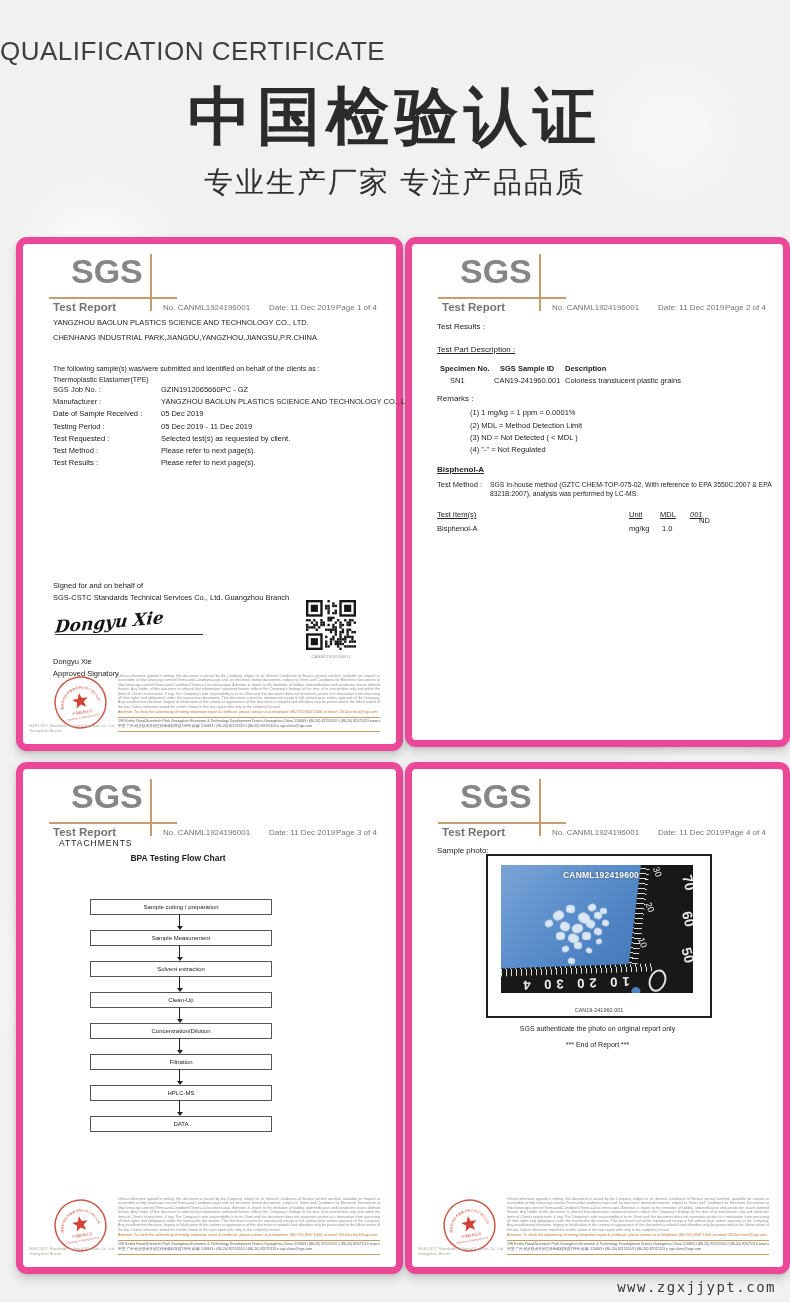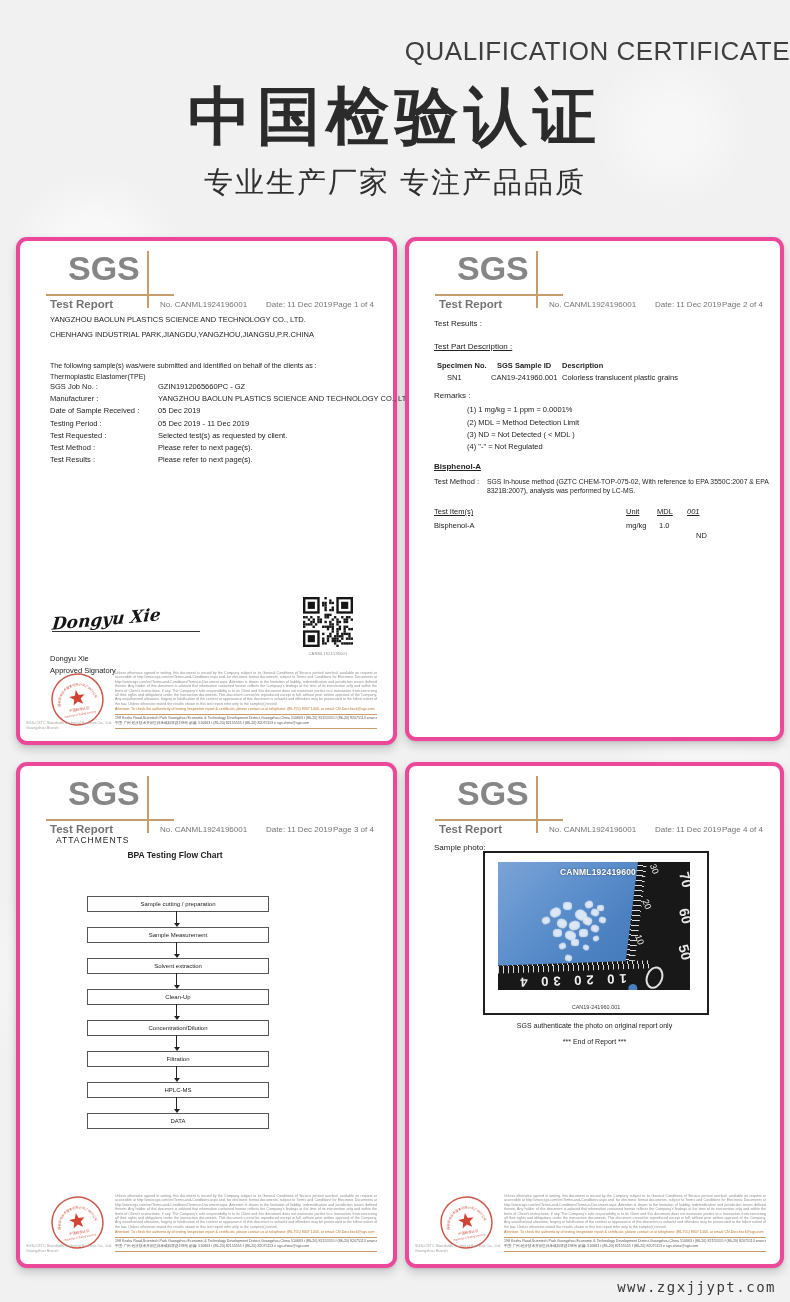--- a/index.html
+++ b/index.html
@@ -6,26 +6,26 @@
   body{width:790px;height:1302px;background:#f1f1f2;font-family:"Liberation Sans",sans-serif;position:relative;overflow:hidden;}
   .bg-tex{position:absolute;inset:0;pointer-events:none;
     background:
       radial-gradient(circle at 12% 20%, rgba(255,255,255,.5) 0 40px, transparent 90px),
       radial-gradient(circle at 85% 10%, rgba(255,255,255,.4) 0 30px, transparent 80px),
       radial-gradient(circle at 90% 60%, rgba(255,255,255,.35) 0 40px, transparent 100px),
       radial-gradient(circle at 8% 75%, rgba(255,255,255,.35) 0 40px, transparent 100px);}
   .wm{position:absolute;color:rgba(255,255,255,.55);font-size:60px;pointer-events:none;}
 
   
-  .title-en{position:absolute;top:36px;left:0;width:790px;text-align:right;font-size:26px;color:#3e3e3e;letter-spacing:0.5px;}
+  .title-en{position:absolute;top:36px;left:0;width:790px;text-align:left;font-size:26px;color:#3e3e3e;letter-spacing:0.5px;}
   .title-zh{position:absolute;top:74px;left:0;width:790px;text-align:center;font-size:63px;font-weight:bold;color:#2b2b2b;letter-spacing:6px;}
   .subtitle-zh{position:absolute;top:163px;left:0;width:790px;text-align:center;font-size:29px;color:#303030;letter-spacing:2px;}
 
   
-  .card{position:absolute;background:#fff;border:4px solid #ec4899;border-radius:11px;
+  .card{position:absolute;background:#fff;border:7px solid #ec4899;border-radius:11px;
         box-shadow:0 5px 10px rgba(0,0,0,.16),0 1px 3px rgba(0,0,0,.10);}
   #card1{left:16px;top:237px;width:373px;height:500px;}
   #card2{left:405px;top:237px;width:371px;height:496px;}
   #card3{left:16px;top:762px;width:373px;height:498px;}
   #card4{left:405px;top:762px;width:371px;height:498px;}
 
   
   .logo{position:absolute;top:8px;left:26px;width:140px;height:60px;}
   .logo-text{position:absolute;top:0;left:22px;font-size:34px;font-weight:bold;color:#868686;letter-spacing:0px;}
   .logo-hline{position:absolute;top:45px;left:0;width:128px;height:2px;background:#c79c6b;}
@@ -166,20 +166,24 @@
         <span class="fvalue">Selected test(s) as requested by client.</span>
       </div>
     <div class="frow">
         <span class="flabel">Test Method :</span>
         <span class="fvalue">Please refer to next page(s).</span>
       </div>
     <div class="frow">
         <span class="flabel">Test Results :</span>
         <span class="fvalue">Please refer to next page(s).</span>
       </div>
+  </div>
+  <div class="c1-signed t75">
+    <div>Signed for and on behalf of</div>
+    <div>SGS-CSTC Standards Technical Services Co., Ltd. Guangzhou Branch</div>
   </div>
   <div class="c1-qr">
     <svg id="qr" width="50" height="50">
         <rect x="0" y="0" width="50" height="50" fill="#fff"></rect>
         <rect x="21.428571428571427" y="0" width="2.380952380952381" height="2.380952380952381" fill="#161616"></rect>
         <rect x="26.19047619047619" y="2.380952380952381" width="2.380952380952381" height="2.380952380952381" fill="#161616"></rect>
         <rect x="19.047619047619047" y="4.761904761904762" width="2.380952380952381" height="2.380952380952381" fill="#161616"></rect>
         <rect x="21.428571428571427" y="4.761904761904762" width="2.380952380952381" height="2.380952380952381" fill="#161616"></rect>
         <rect x="26.19047619047619" y="4.761904761904762" width="2.380952380952381" height="2.380952380952381" fill="#161616"></rect>
         <rect x="28.57142857142857" y="4.761904761904762" width="2.380952380952381" height="2.380952380952381" fill="#161616"></rect>
@@ -370,21 +374,21 @@
   <div class="c2-method-text">SGS In-house method (GZTC CHEM-TOP-075-02, With reference to EPA 3550C:2007 &amp; EPA 8321B:2007), analysis was performed by LC-MS.</div>
 
   <div>
     <span class="abs t75 u" style="top:266px;left:25px;">Test Item(s)</span>
     <span class="abs t75 u" style="top:266px;left:217px;">Unit</span>
     <span class="abs t75 u" style="top:266px;left:248px;">MDL</span>
     <span class="abs t75 u i" style="top:266px;left:278px;">001</span>
     <span class="abs t75" style="top:280px;left:25px;">Bisphenol-A</span>
     <span class="abs t75" style="top:280px;left:217px;">mg/kg</span>
     <span class="abs t75" style="top:280px;left:250px;">1.0</span>
-    <span class="abs t75" style="top:290px;left:279px;margin-left:8px;">ND</span>
+    <span class="abs t75" style="top:272px;left:279px;margin-left:8px;">ND</span>
   </div>
 </div>
 
 <div class="card" id="card3">
   <div class="logo">
     <div class="logo-hline"></div>
     <div class="logo-vline"></div>
     <span class="logo-text">SGS</span>
   </div>
   <div class="hdr">

